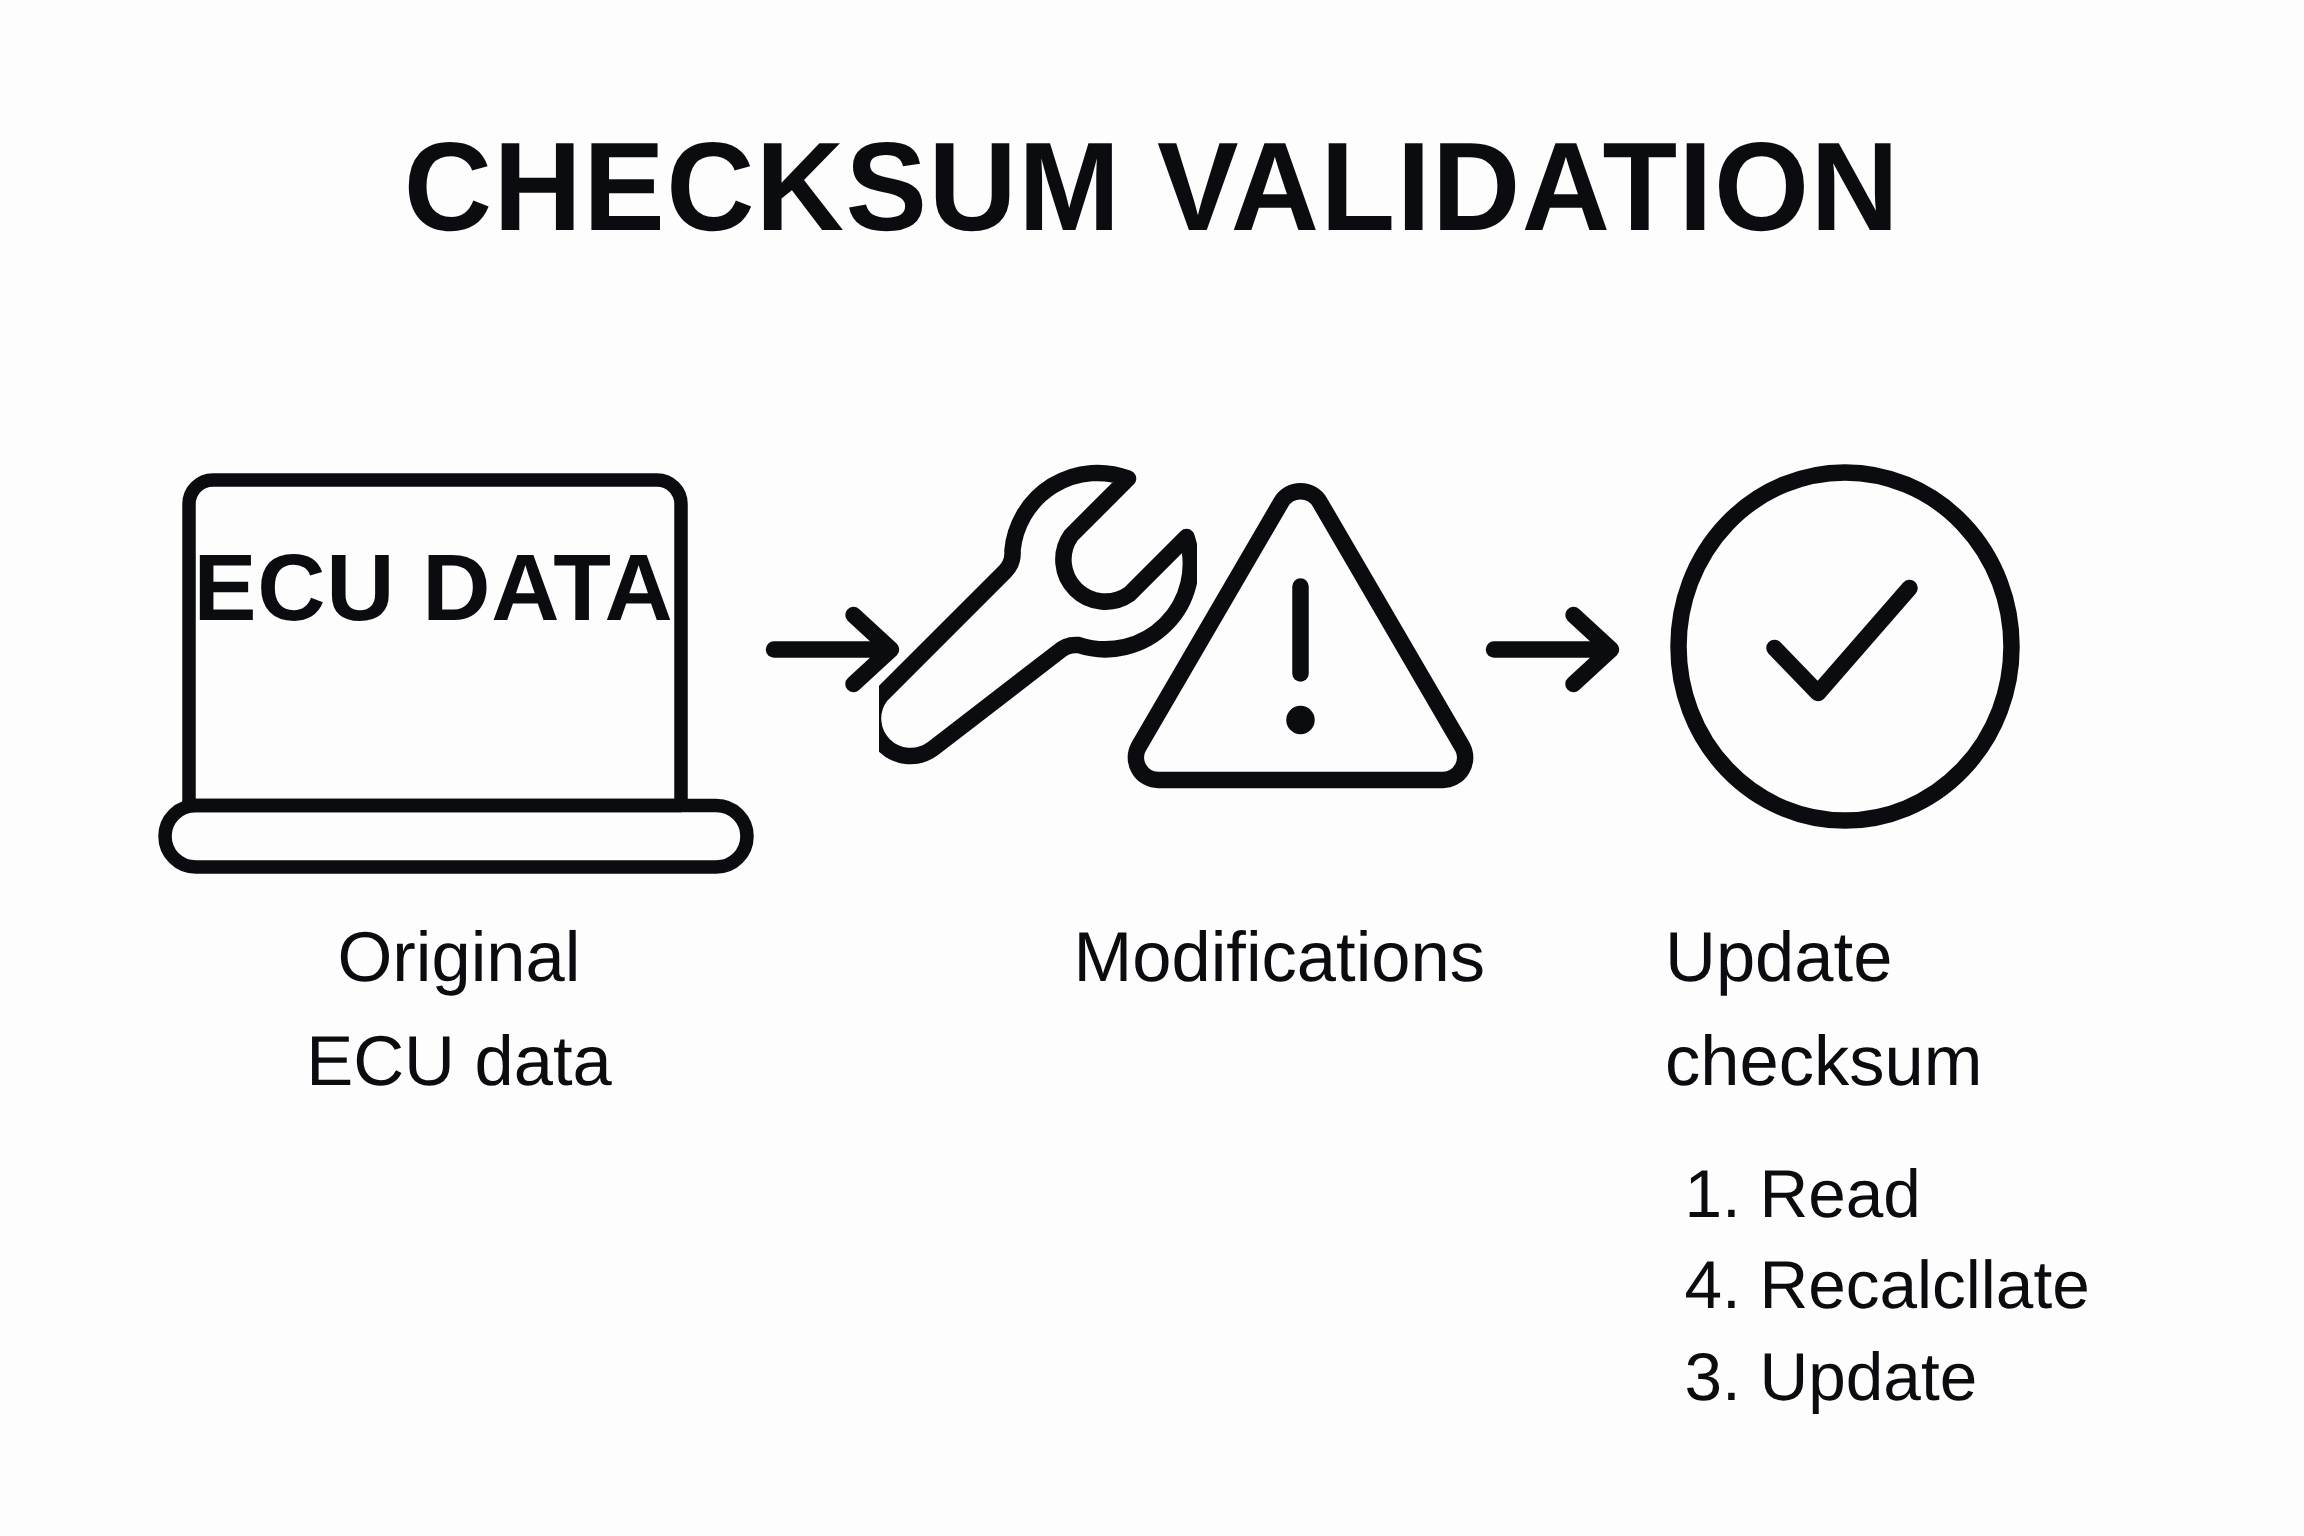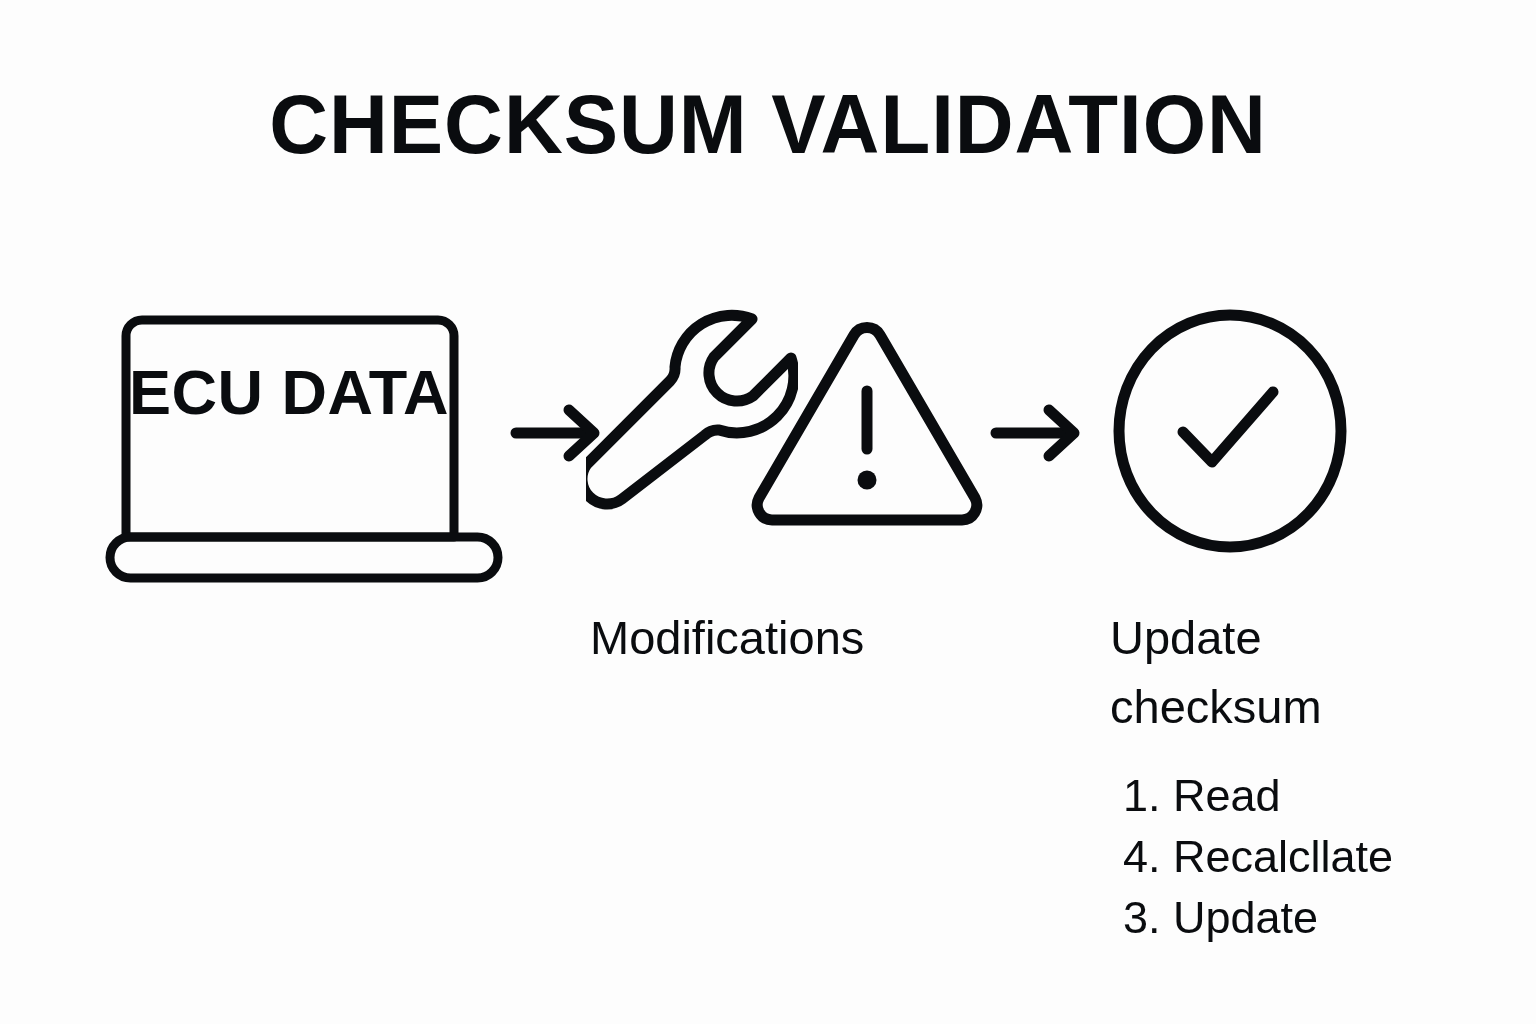--- a/index.html
+++ b/index.html
@@ -96,21 +96,21 @@
   .cap-left {
     left: 106px;
     top: 604px;
     width: 400px;
     text-align: center;
   }
   .cap-mid {
     left: 590px;
     top: 604px;
     width: 400px;
-    text-align: left;
+    text-align: right;
   }
   .cap-right {
     left: 1110px;
     top: 604px;
     width: 400px;
     text-align: left;
   }
 
   
   .steps {
@@ -182,20 +182,22 @@
       <line x1="8" y1="35" x2="84" y2="35"></line>
       <polyline points="61,12 86,35 61,58"></polyline>
     </svg>
 
     <svg class="icon-svg check" width="240" height="248" viewBox="0 0 240 248" fill="none" stroke="#0a0c0f" stroke-width="11" stroke-linecap="round" stroke-linejoin="round">
       <ellipse cx="118" cy="123" rx="111" ry="116"></ellipse>
       <polyline points="71,124 100,154 161,84"></polyline>
     </svg>
   </div>
 
+  <div class="caption cap-left">Original
+ECU data</div>
 
   <div class="caption cap-mid">Modifications</div>
 
   <div class="caption cap-right">Update
 checksum</div>
 
   <ul class="steps">
     <li>1. Read</li>
     <li>4. Recalcllate</li>
     <li>3. Update</li>

